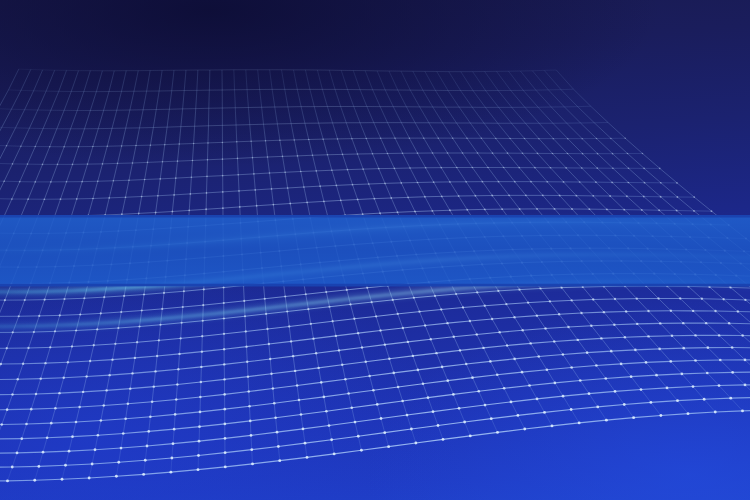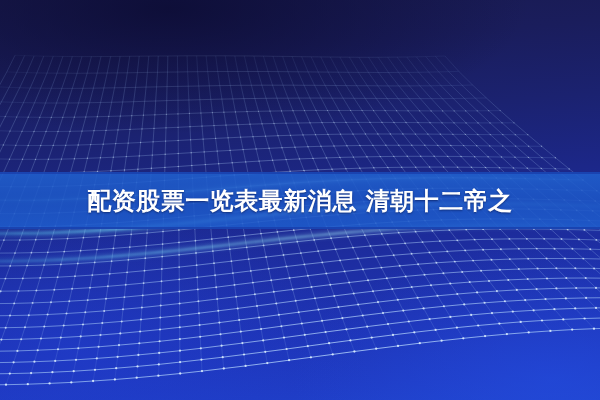--- a/index.html
+++ b/index.html
@@ -1058,15 +1058,14 @@
           <circle cx="550.4" cy="330.9" r="1.15" fill="#dff0ff" opacity="0.87"></circle>
           <circle cx="572.2" cy="329.6" r="1.15" fill="#dff0ff" opacity="0.87"></circle>
           <circle cx="594.0" cy="328.7" r="1.15" fill="#dff0ff" opacity="0.87"></circle>
         </g>
     </svg>
   </div>
 
   <div class="banner"></div>
   <div class="banner-edge-top"></div>
   <div class="banner-edge-bottom"></div>
-  <div class="banner-title">配资股票一览表最新消息 清朝十二帝之</div>
 
 </div>
 
 </body></html>

